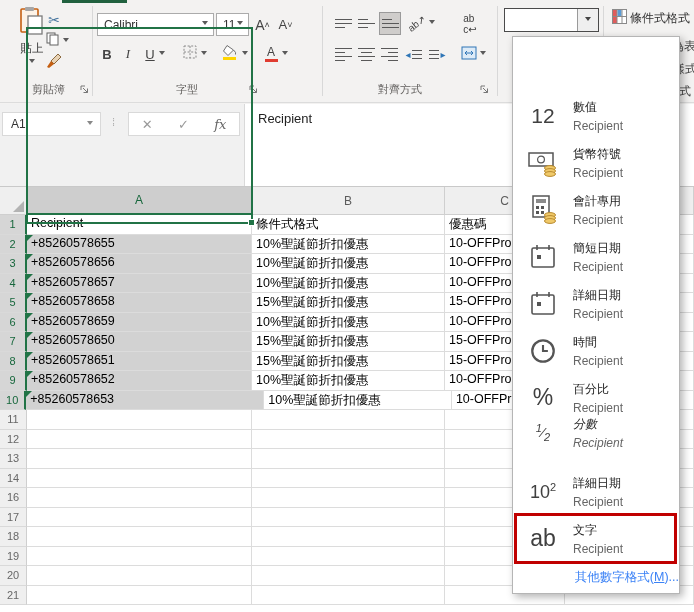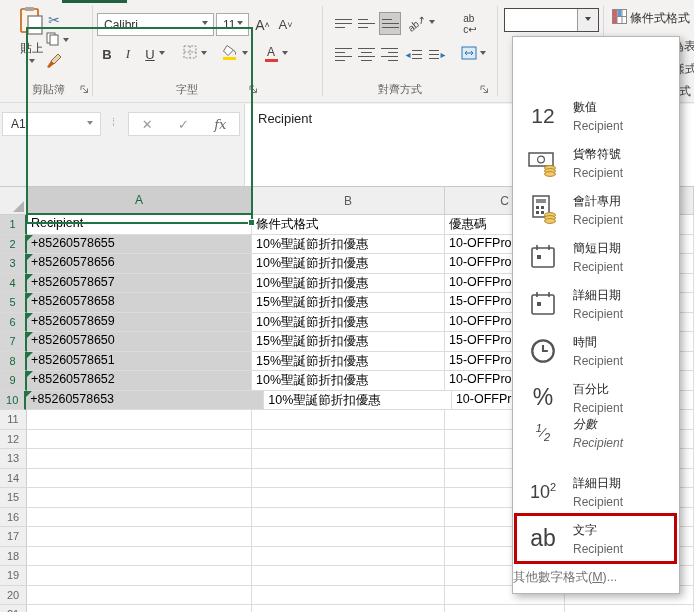--- a/index.html
+++ b/index.html
@@ -57,21 +57,21 @@
   #nfcombo .arrow { width:21px; background:#efefef; border-left:1px solid #9a9a9a; display:flex; align-items:center; justify-content:center; }
   #menu { left:512px; top:36px; width:168px; height:558px; background:#fff; border:1px solid #b5b5b5; box-shadow:3px 3px 8px rgba(0,0,0,.3); z-index:60; }
   .mitem { position:absolute; left:0; width:166px; height:47px; display:flex; align-items:center; }
   .mico { width:44px; margin-left:8px; display:flex; align-items:center; justify-content:center; color:#404040; position:relative; }
   .mtxt { margin-left:8px; }
   .mtxt .t { font-size:12px; color:#222; }
   .mtxt .s { font-size:12px; color:#666; margin-top:3px; }
   .bignum { font-size:21px; color:#404040; }
   .frac { font-size:13px; color:#404040; } .frac sup,.frac sub { font-size:11px; }
   #redbox { left:1px; top:476px; width:163px; height:51px; border:3px solid #c00000; pointer-events:none; }
-  #mfooter { position:absolute; left:0; bottom:7px; width:100%; text-align:left; font-size:12.5px; color:#737373; }
+  #mfooter { position:absolute; left:0; bottom:7px; width:100%; text-align:right; font-size:12.5px; color:#3b82f6; }
 
   
   #condfmt { left:612px; top:9px; display:flex; align-items:center; gap:3px; font-size:12px; color:#333; white-space:nowrap; z-index:20; }
   .frag { font-size:12px; color:#444; z-index:5; white-space:nowrap; }
 </style>
 </head>
 <body>
 
 <div id="stage">
 
@@ -388,27 +388,20 @@
       </div>
       <div class="grow">
         <div class="rhead">13</div>
         <div class="cell" style="width: 225px;"></div>
         <div class="cell" style="width: 193px;"></div>
         <div class="cell" style="width: 120px;"></div>
         <div class="cell" style="width: 129px;"></div>
       </div>
       <div class="grow">
         <div class="rhead">14</div>
-        <div class="cell" style="width: 225px;"></div>
-        <div class="cell" style="width: 193px;"></div>
-        <div class="cell" style="width: 120px;"></div>
-        <div class="cell" style="width: 129px;"></div>
-      </div>
-      <div class="grow">
-        <div class="rhead">15</div>
         <div class="cell" style="width: 225px;"></div>
         <div class="cell" style="width: 193px;"></div>
         <div class="cell" style="width: 120px;"></div>
         <div class="cell" style="width: 129px;"></div>
       </div>
       <div class="grow">
         <div class="rhead">16</div>
         <div class="cell" style="width: 225px;"></div>
         <div class="cell" style="width: 193px;"></div>
         <div class="cell" style="width: 120px;"></div>

